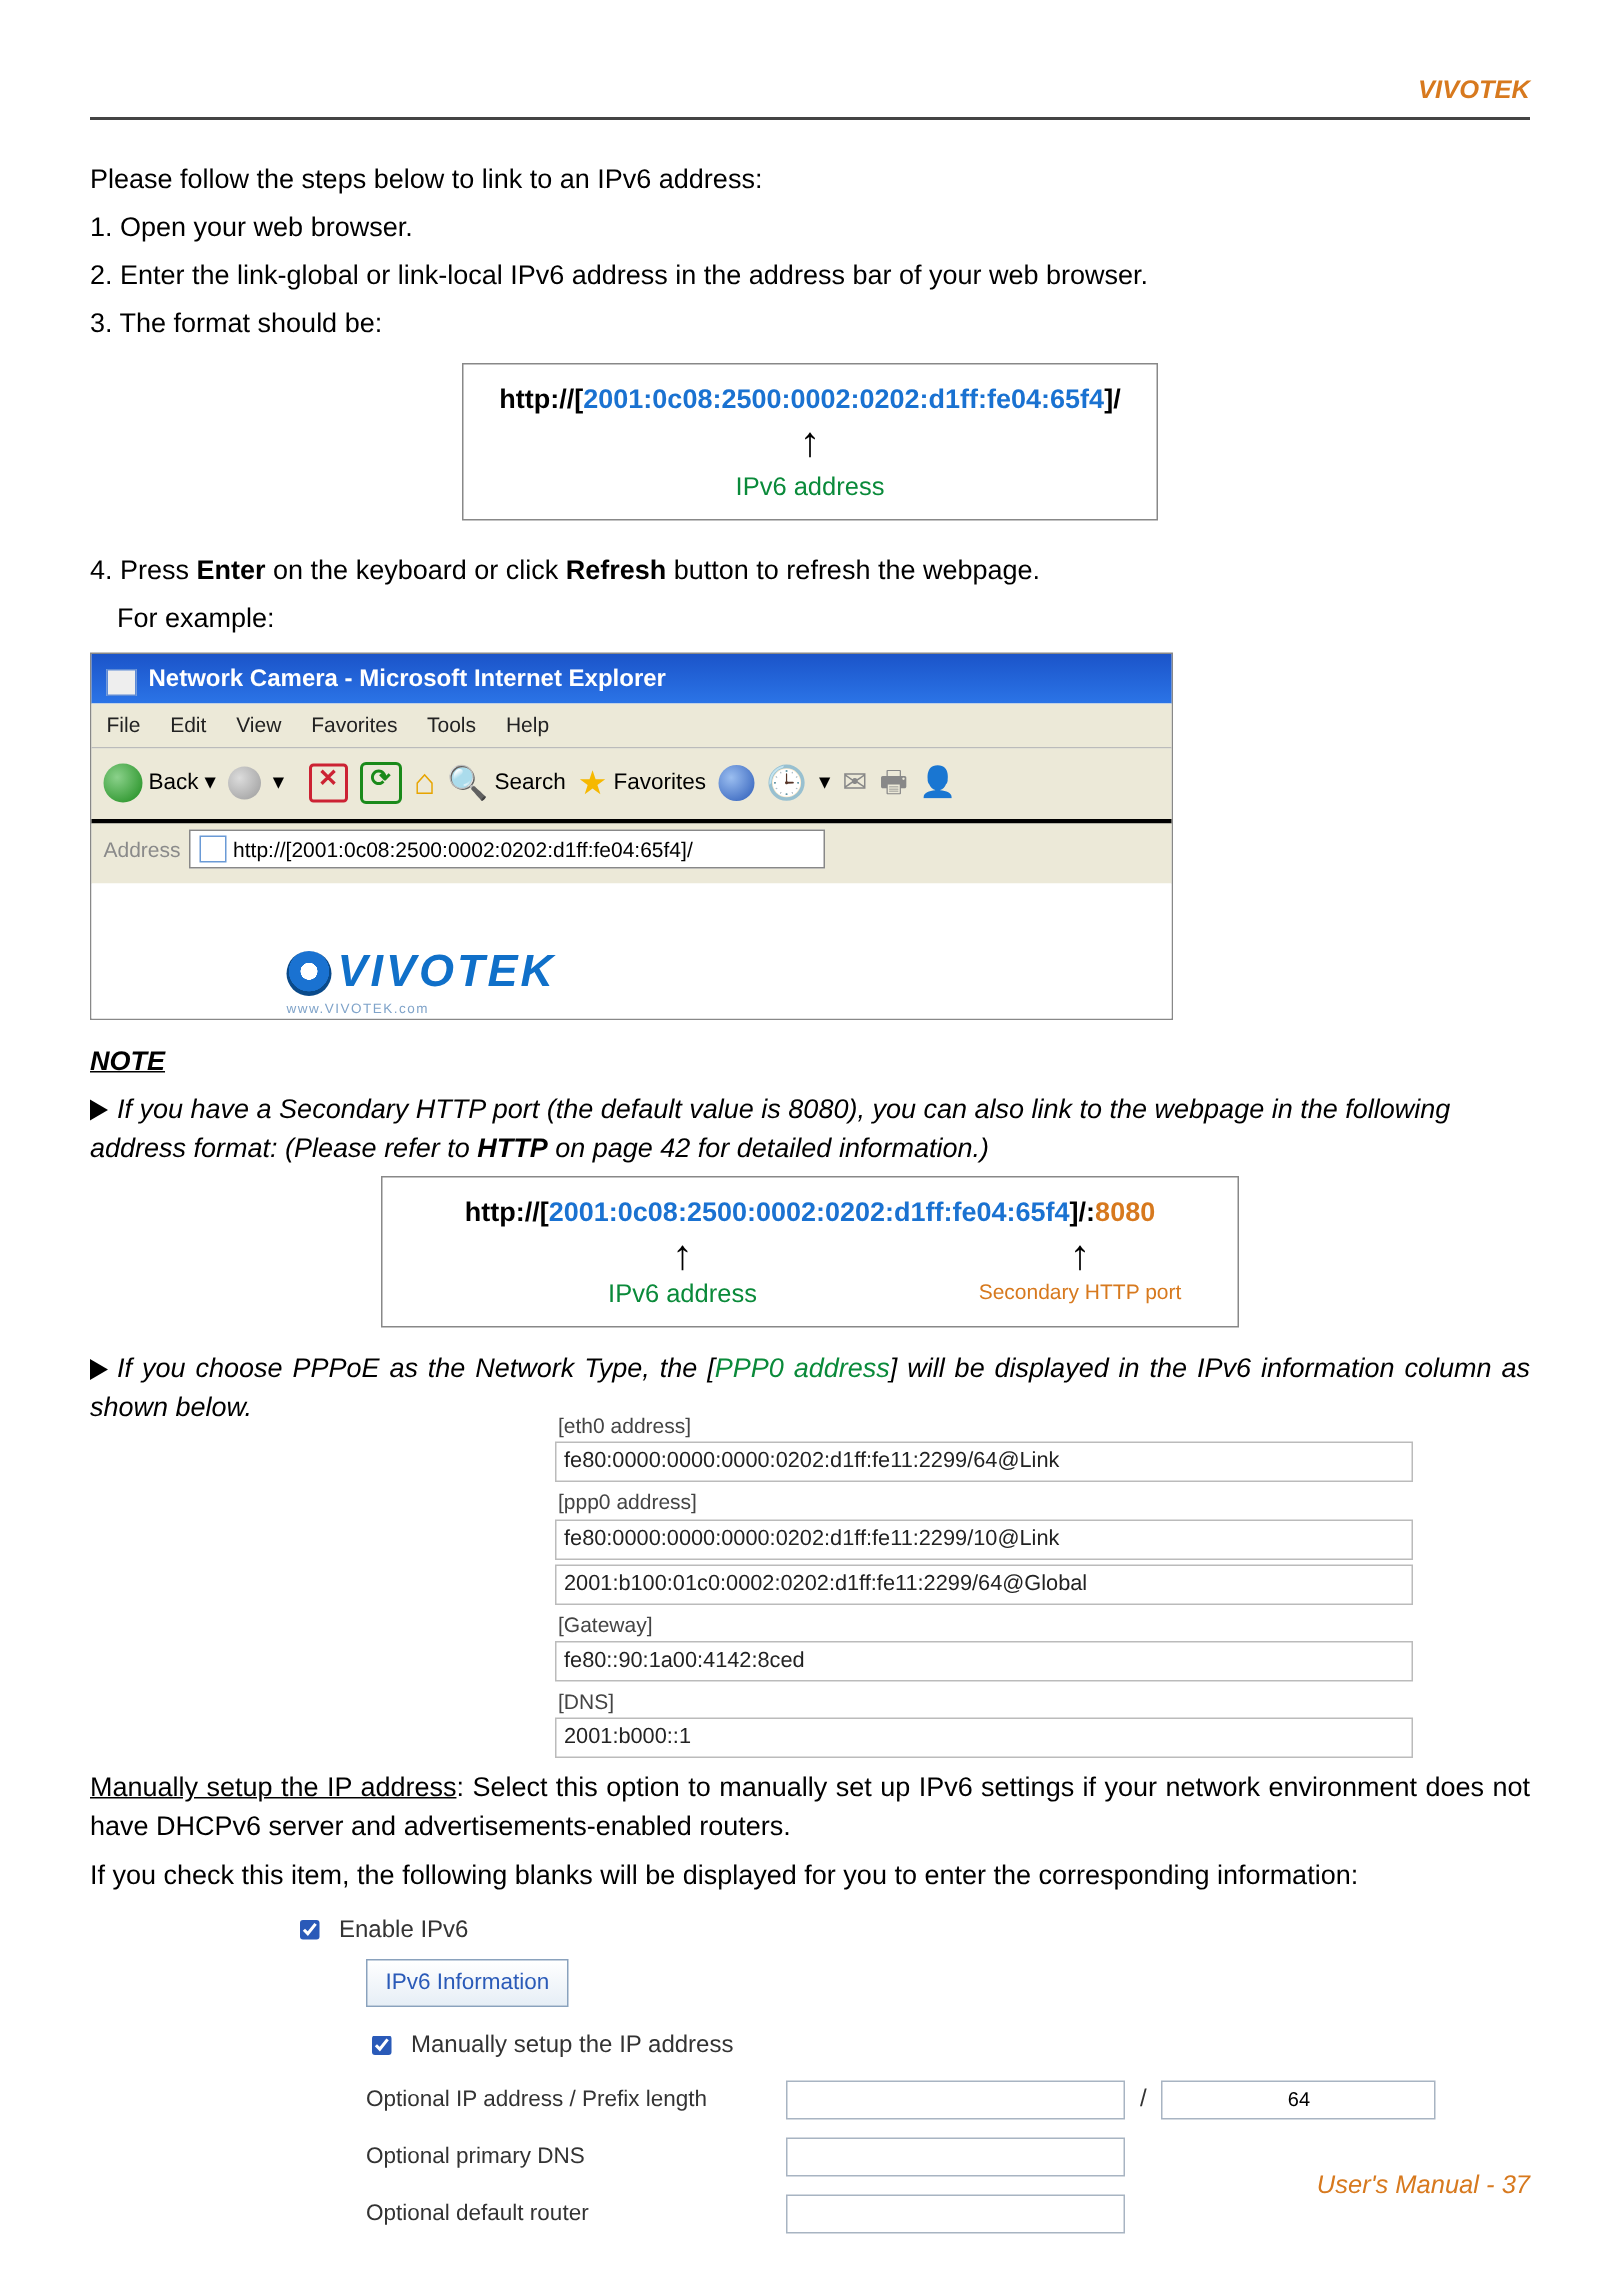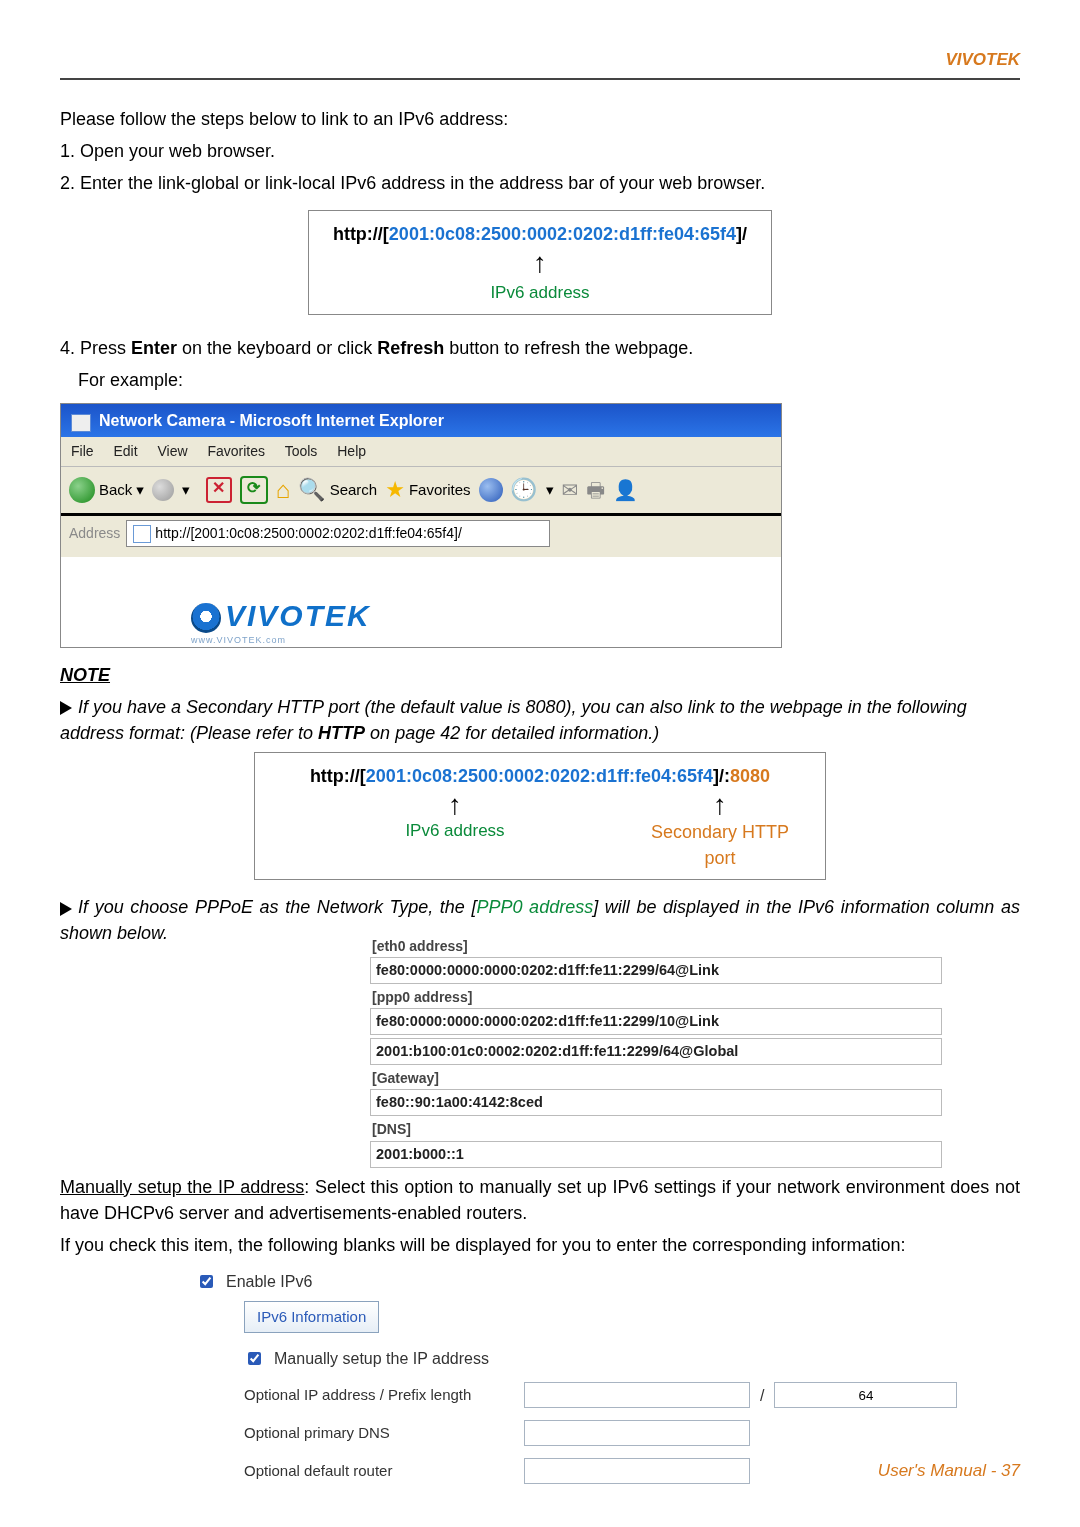--- a/index.html
+++ b/index.html
@@ -10,21 +10,21 @@
   .content { padding: 20px 60px 0 60px; font-size: 18px; line-height: 1.45; color: #000; }
   .content p { margin: 6px 0; }
   .indent { padding-left: 18px; }
 
   .diagram-box { border: 1px solid #888; padding: 10px 24px 8px 24px; margin: 8px auto 14px auto; display: inline-block; font-size: 18px; }
   .diagram-row { text-align: center; font-weight: bold; }
   .diagram-addr { color: #1a72d1; }
   .arrow-row { text-align: center; font-size: 28px; line-height: 1; margin-top: 2px; }
   .label-row { text-align: center; margin-top: 2px; }
   .lbl-green { color: #0a8a3a; font-size: 17px; }
-  .lbl-orange { color: #d7791e; font-size: 18px; }
+  .lbl-orange { color: #d7791e; font-size: 14px; }
 
   
   .ie-window { border: 1px solid #888; margin: 10px 0 14px 0; width: 720px; }
   .ie-title { background: linear-gradient(#1b54c9, #2b74e7); color: #fff; font-weight: bold; padding: 5px 10px; font-size: 16px; display: flex; align-items: flex-end; gap: 8px; }
   .ie-title .flag { display: inline-block; width: 18px; height: 16px; background: #eee; border: 1px solid #5c8ad6; }
   .ie-menu { background: #ece9d8; padding: 4px 10px; font-size: 14px; color: #222; border-bottom: 1px solid #bbb; }
   .ie-menu span { margin-right: 16px; }
   .ie-tool { background: #ece9d8; padding: 6px 8px; border-bottom: 3px solid #000000; display: flex; align-items: center; gap: 8px; font-size: 15px; }
   .ie-tool .btn { display: inline-flex; align-items: center; gap: 4px; }
   .ic { display: inline-block; width: 26px; height: 26px; border-radius: 50%; }
@@ -73,35 +73,36 @@
 
   
   .settings { font-size: 16px; color: #138a3a; margin-left: 160px; margin-top: 4px; }
   .settings .row { display: flex; align-items: center; gap: 10px; padding: 6px 0; }
   .settings .label { flex: 0 0 270px; color: #333; font-size: 15px; }
   .settings input[type=text].box { flex: 0 0 220px; height: 22px; border: 1px solid #a8b4c2; background: #fff; }
   .settings .small { flex: 0 0 40px; height: 22px; border: 1px solid #a8b4c2; background: #fff; text-align: center; }
   .ipv6-info-btn { display: inline-block; border: 1px solid #8aa2bd; background: linear-gradient(#fff, #e6eef6); color: #2a5ab8; padding: 4px 12px; font-size: 15px; margin: 2px 0 8px 24px; }
   .chk { accent-color: #2a5ab8; }
 
-  .footer { position: absolute; bottom: 46px; right: 60px; font-style: italic; color: #d7791e; font-size: 17px; }
+  .footer { position: absolute; bottom: 60px; right: 60px; font-style: italic; color: #d7791e; font-size: 17px; }
   .diagram-center { text-align: center; }
 </style>
 </head>
 <body>
 <div class="page">
 
 <div class="header-brand">VIVOTEK</div>
 <hr class="rule">
 
 <div class="content">
 
   <p>Please follow the steps below to link to an IPv6 address:</p>
   <p>1. Open your web browser.</p>
   <p>2. Enter the link-global or link-local IPv6 address in the address bar of your web browser.</p>
+  <p>3. The format should be:</p>
 
   <div class="diagram-center">
     <div class="diagram-box">
       <div class="diagram-row">
         <span>http://[</span><span class="diagram-addr">2001:0c08:2500:0002:0202:d1ff:fe04:65f4</span><span>]/</span>
       </div>
       <div class="arrow-row">↑</div>
       <div class="label-row"><span class="lbl-green">IPv6 address</span></div>
     </div>
   </div>
@@ -184,21 +185,21 @@
   </div>
 
   <div style="display:flex; align-items:flex-start; gap:10px; margin-top:14px;">
     <div style="flex:1;">
       <p class="note-body just" style="margin-top:0;">
         <span class="triangle"></span><span>If you choose PPPoE as the Network Type, the [</span><span class="ppp">PPP0 address</span><span>] will be displayed in the IPv6 information column as shown below.</span>
       </p>
     </div>
   </div>
 
-  <div style="margin-left:310px; margin-top:-24px;font-weight:bold;">
+  <div style="margin-left:310px; margin-top:-24px;">
     <div class="info-panel">
       <div class="row-lbl">[eth0 address]</div>
       <div class="fld">fe80:0000:0000:0000:0202:d1ff:fe11:2299/64@Link</div>
       <div class="row-lbl">[ppp0 address]</div>
       <div class="fld">fe80:0000:0000:0000:0202:d1ff:fe11:2299/10@Link</div>
       <div class="fld" style="margin-top:3px;">2001:b100:01c0:0002:0202:d1ff:fe11:2299/64@Global</div>
       <div class="row-lbl">[Gateway]</div>
       <div class="fld">fe80::90:1a00:4142:8ced</div>
       <div class="row-lbl">[DNS]</div>
       <div class="fld">2001:b000::1</div>

